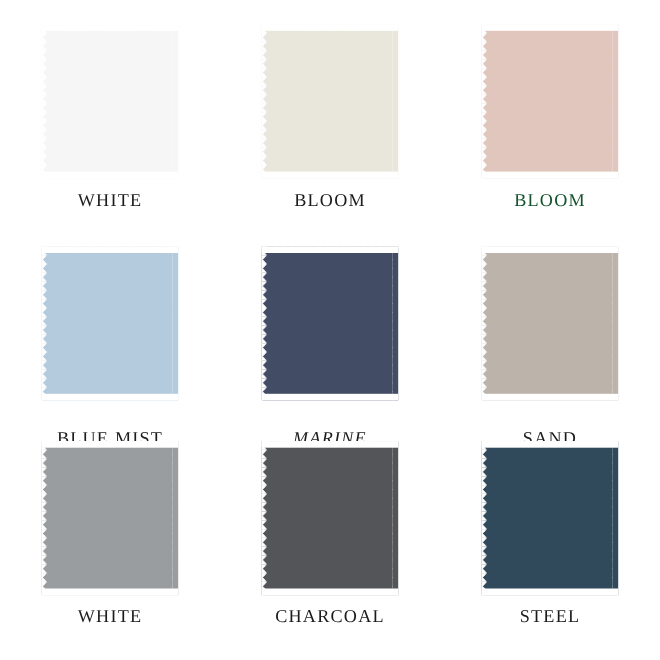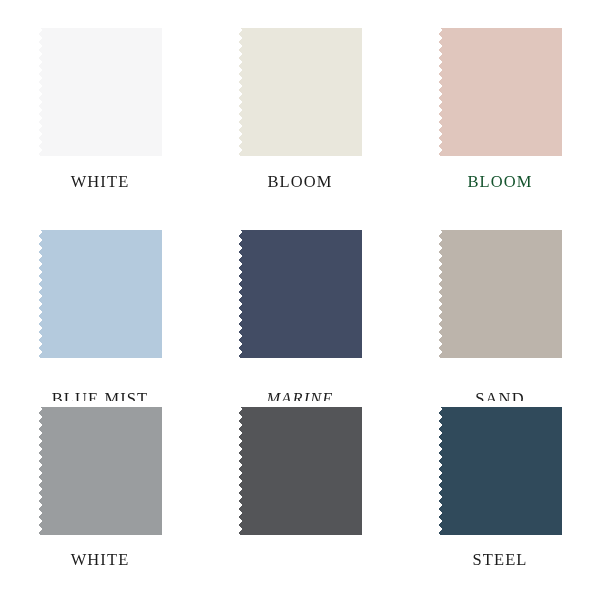--- a/index.html
+++ b/index.html
@@ -245,20 +245,21 @@
       </div>
 
       <div class="swatch-cell">
         <div class="swatch-chip-wrap">
           <div class="swatch-chip" style="background-color: rgb(84, 85, 88);"></div>
           <div class="teeth-top" style="background-image: linear-gradient(225deg, rgb(255, 255, 255) 25%, transparent 25.5%), linear-gradient(135deg, rgb(255, 255, 255) 25%, transparent 25.5%);"></div>
           <div class="teeth-bottom" style="background-image: linear-gradient(45deg, rgb(255, 255, 255) 25%, transparent 25.5%), linear-gradient(-45deg, rgb(255, 255, 255) 25%, transparent 25.5%);"></div>
           <div class="teeth-left" style="background-image: linear-gradient(135deg, rgb(255, 255, 255) 25%, transparent 25.5%), linear-gradient(45deg, rgb(255, 255, 255) 25%, transparent 25.5%);"></div>
           <div class="teeth-right" style="background-image: linear-gradient(-135deg, rgb(255, 255, 255) 25%, transparent 25.5%), linear-gradient(-45deg, rgb(255, 255, 255) 25%, transparent 25.5%);"></div>
         </div>
+        <div class="swatch-label" style="color: rgb(27, 27, 27);">CHARCOAL</div>
       </div>
 
       <div class="swatch-cell">
         <div class="swatch-chip-wrap">
           <div class="swatch-chip" style="background-color: rgb(48, 74, 91);"></div>
           <div class="teeth-top" style="background-image: linear-gradient(225deg, rgb(255, 255, 255) 25%, transparent 25.5%), linear-gradient(135deg, rgb(255, 255, 255) 25%, transparent 25.5%);"></div>
           <div class="teeth-bottom" style="background-image: linear-gradient(45deg, rgb(255, 255, 255) 25%, transparent 25.5%), linear-gradient(-45deg, rgb(255, 255, 255) 25%, transparent 25.5%);"></div>
           <div class="teeth-left" style="background-image: linear-gradient(135deg, rgb(255, 255, 255) 25%, transparent 25.5%), linear-gradient(45deg, rgb(255, 255, 255) 25%, transparent 25.5%);"></div>
           <div class="teeth-right" style="background-image: linear-gradient(-135deg, rgb(255, 255, 255) 25%, transparent 25.5%), linear-gradient(-45deg, rgb(255, 255, 255) 25%, transparent 25.5%);"></div>
         </div>

